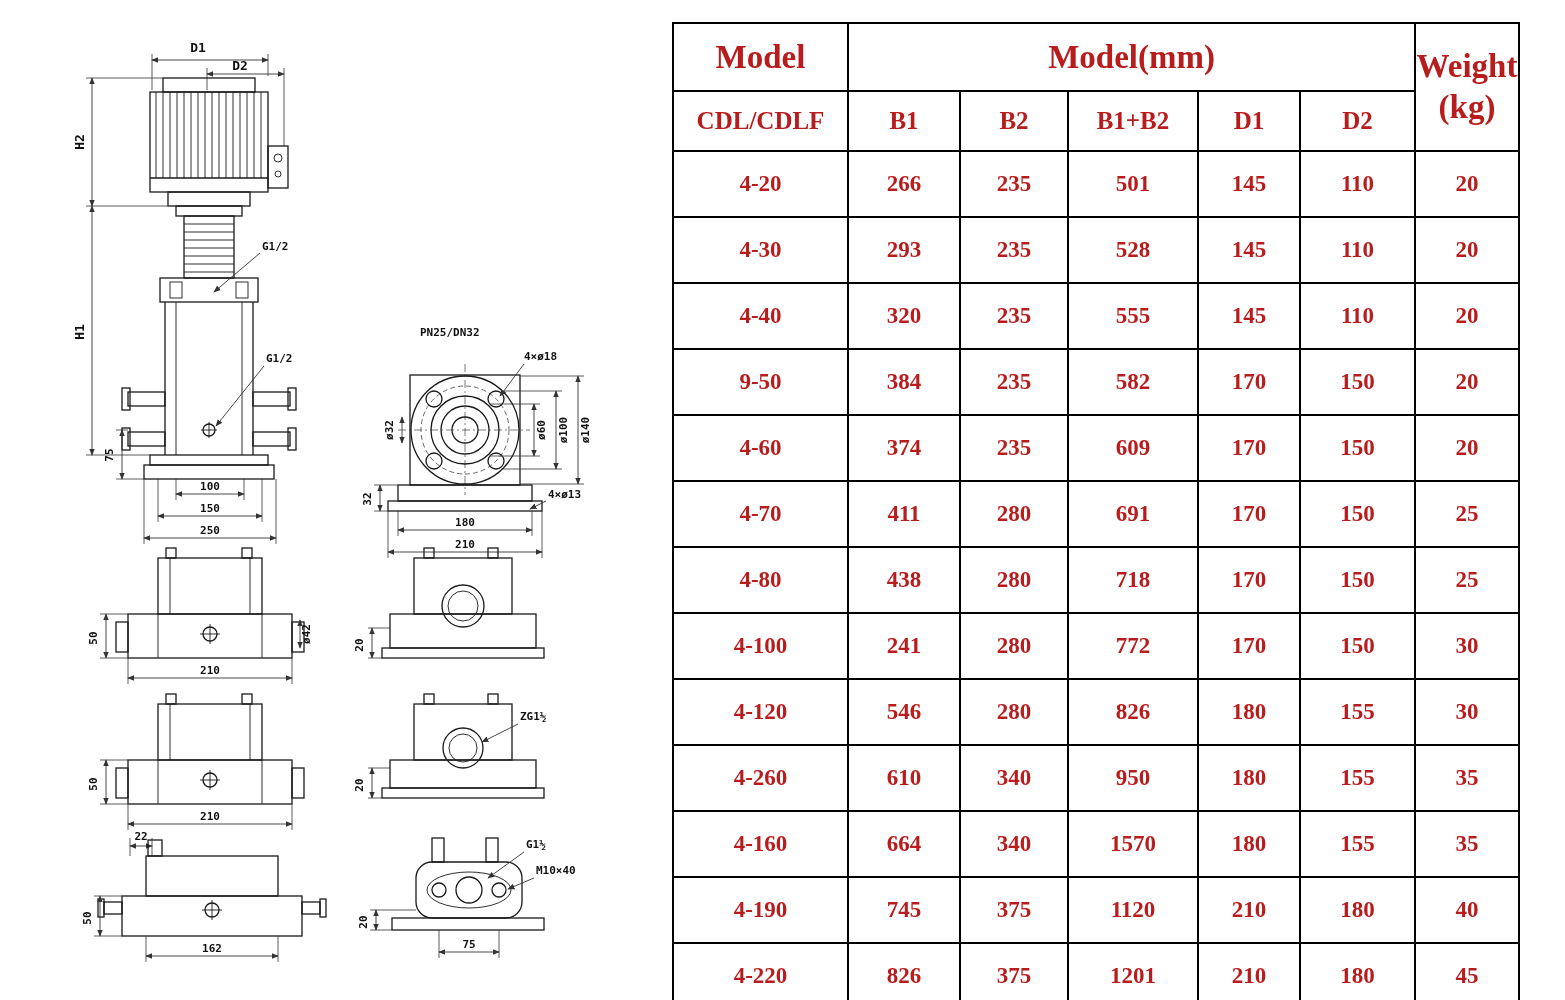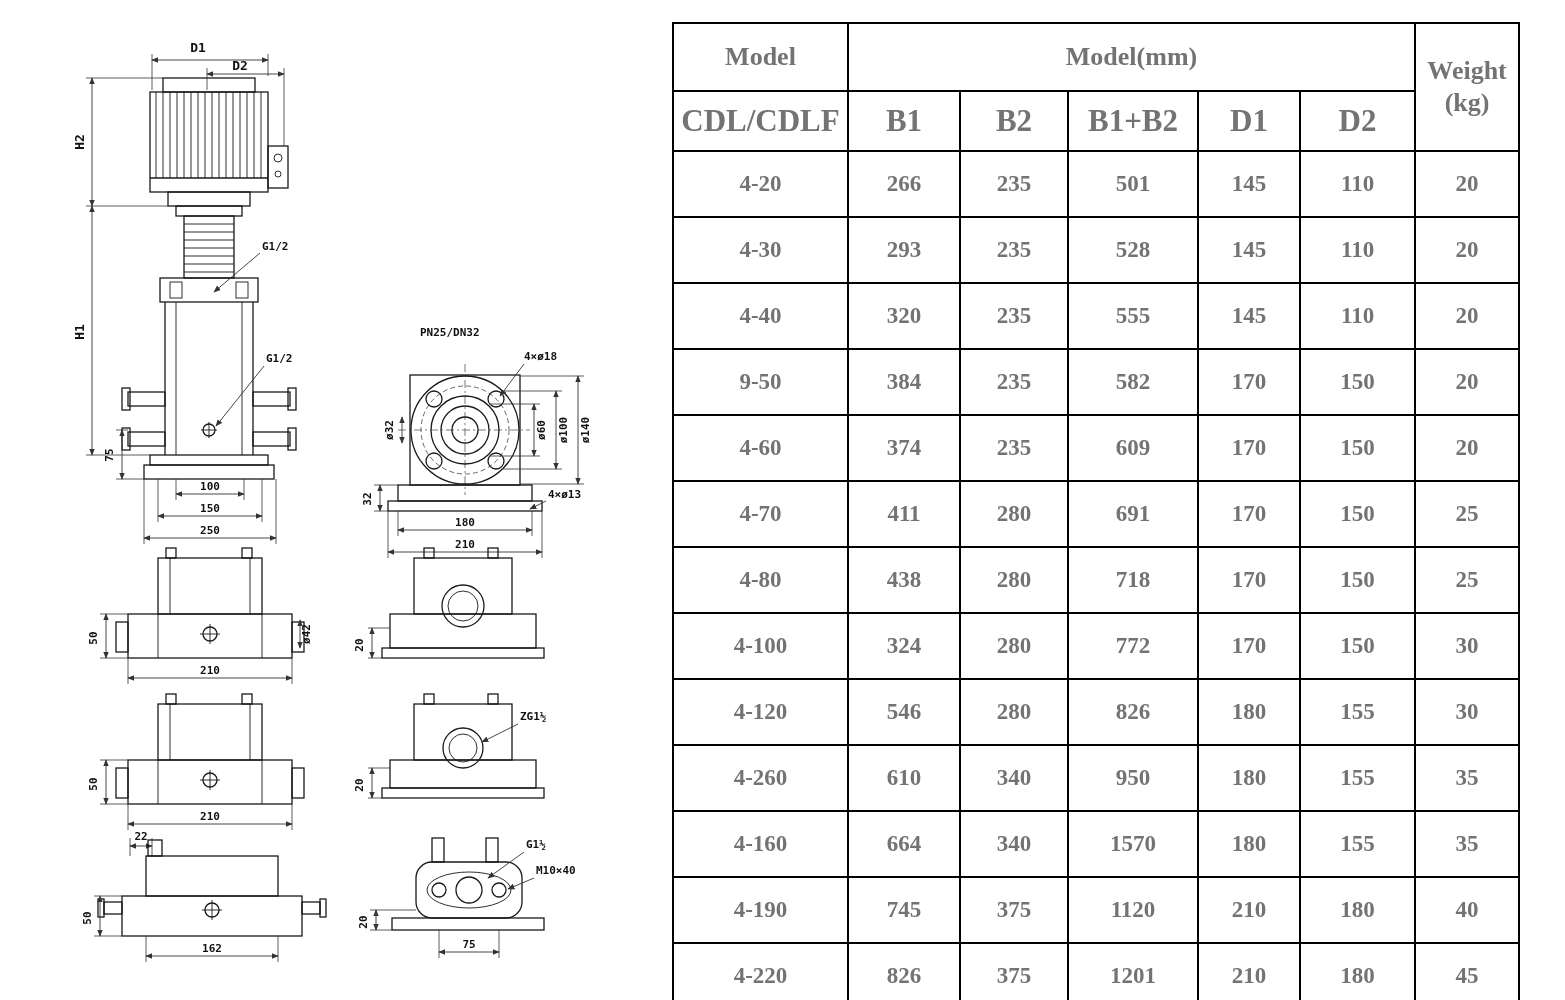--- a/index.html
+++ b/index.html
@@ -1,34 +1,34 @@
 <!DOCTYPE html>
 <html><head>
 <meta charset="utf-8">
 <style>
   html,body{margin:0;padding:0;background:#fff;}
   .sheet{position:relative;width:1565px;height:1000px;background:#fff;overflow:hidden;
-         font-family:"Liberation Serif",serif;color:#737373;}
+         font-family:"Liberation Serif",serif;color:#b91c1c;}
   .drawing-pane{position:absolute;left:0;top:0;width:672px;height:1000px;}
   svg .ln{stroke:#1a1a1a;stroke-width:1.3;fill:none;}
   svg .thin{stroke:#1a1a1a;stroke-width:0.9;fill:none;}
   svg .ext{stroke:#333;stroke-width:0.8;fill:none;}
   svg .dim{stroke:#333;stroke-width:0.9;fill:none;marker-start:url(#ah);marker-end:url(#ah);}
   svg .ldr{stroke:#333;stroke-width:0.9;fill:none;marker-end:url(#ah);}
   svg .cl{stroke:#444;stroke-width:0.7;fill:none;stroke-dasharray:8 3 2 3;}
   svg .dash{stroke:#444;stroke-width:0.8;fill:none;stroke-dasharray:5 3;}
   svg text{font:bold 11px "DejaVu Sans Mono",monospace;fill:#111;text-anchor:middle;}
   svg text.big{font:bold 13px "DejaVu Sans Mono",monospace;}
   svg text.st{text-anchor:start;}
   .table-pane{position:absolute;left:672px;top:22px;width:848px;}
   table.spec{border-collapse:collapse;table-layout:fixed;width:846px;}
   table.spec th,table.spec td{border:2px solid #000;text-align:center;vertical-align:middle;
       font-weight:bold;padding:0;}
-  thead tr.r1 th{height:66px;font-size:26px;}
-  thead tr.r2 th{height:58px;font-size:31px;margin-left:28px;}
+  thead tr.r1 th{height:66px;font-size:33px;}
+  thead tr.r2 th{height:58px;font-size:25px;margin-left:28px;}
   tbody td{height:64px;font-size:23px;}
   th.weight-head{font-size:25px;line-height:1.25;border-radius:22px;}
   .col-model{width:175px}.col-b1{width:112px}.col-b2{width:108px}
   .col-b1b2{width:130px}.col-d1{width:102px}.col-d2{width:115px}.col-w{width:104px}
 </style>
 </head>
 <body>
 
 <div class="sheet">
 
@@ -386,21 +386,21 @@
             <td>4-80</td>
             <td>438</td>
             <td>280</td>
             <td>718</td>
             <td>170</td>
             <td>150</td>
             <td>25</td>
           </tr>
           <tr>
             <td>4-100</td>
-            <td>324</td>
+            <td>241</td>
             <td>280</td>
             <td>772</td>
             <td>170</td>
             <td>150</td>
             <td>30</td>
           </tr>
           <tr>
             <td>4-120</td>
             <td>546</td>
             <td>280</td>

